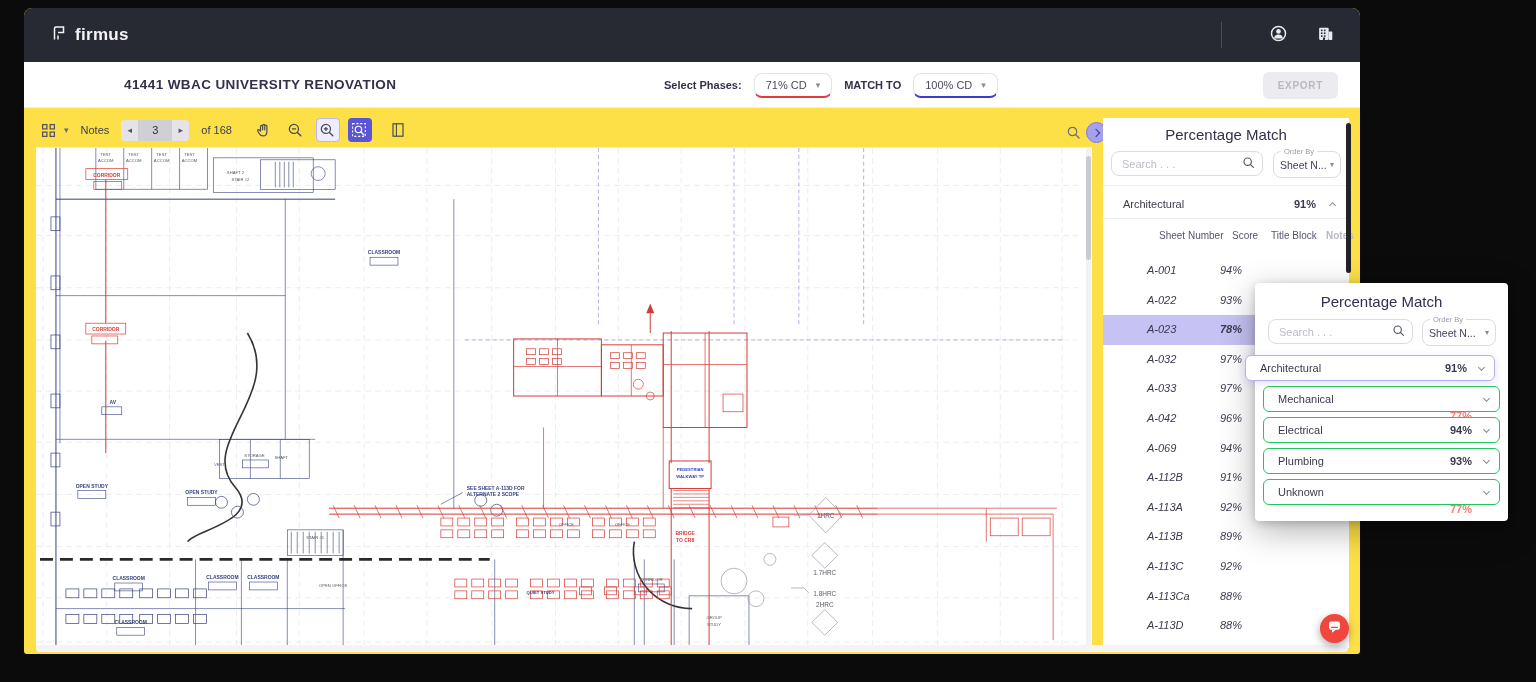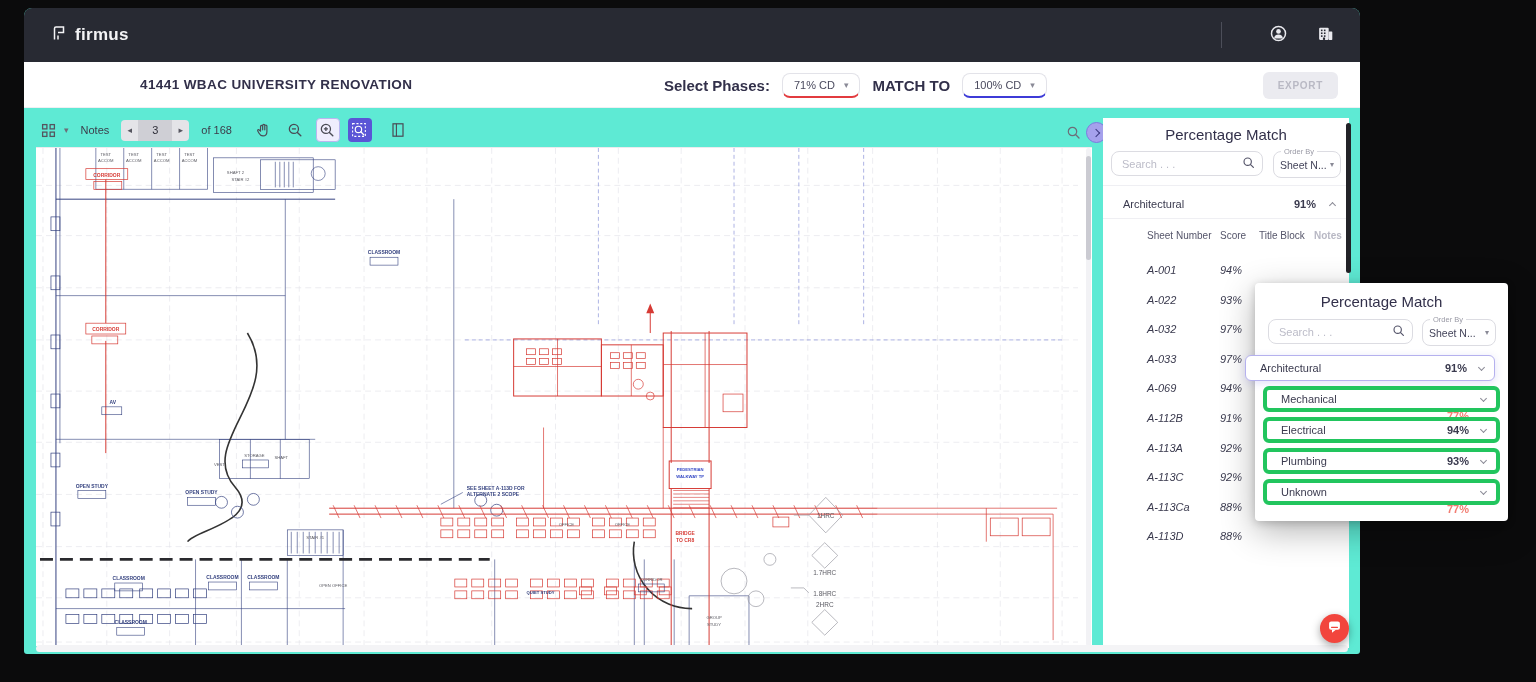--- a/index.html
+++ b/index.html
@@ -1,35 +1,35 @@
 <!DOCTYPE html>
 <html><head>
 <meta charset="utf-8">
 <style>
   html,body{margin:0;padding:0;background:#0b0b0c;}
   *{box-sizing:border-box;font-family:"Liberation Sans",sans-serif;}
   #stage{position:relative;width:1536px;height:682px;background:#0b0b0c;overflow:hidden;}
 
   
-  #appwin{position:absolute;left:24px;top:8px;width:1336px;height:646px;background:#5eead4;
+  #appwin{position:absolute;left:24px;top:8px;width:1336px;height:646px;background:#fde047;
           border-radius:8px 8px 3px 3px;}
   
   .navbar{position:absolute;left:0;top:0;width:100%;height:54px;background:#282a33;
           border-radius:8px 8px 0 0;display:flex;align-items:center;padding:0 26px;}
   .brand{display:flex;align-items:center;gap:7px;}
   .brand-name{color:#f4f4f6;font-size:17px;font-weight:600;letter-spacing:.3px;}
   .nav-right{margin-left:auto;display:flex;align-items:center;gap:30px;}
   .nav-divider{width:1px;height:26px;background:#4c4e59;margin-right:18px;}
 
   
   .header{position:absolute;left:0;top:54px;width:100%;height:46px;background:#fff;
           border-bottom:1px solid #efeff3;}
-  .doc-title{position:absolute;left:100px;top:15px;font-size:13.5px;font-weight:700;color:#32304a;letter-spacing:.4px;margin-left:16px;}
+  .doc-title{position:absolute;left:100px;top:15px;font-size:13.5px;font-weight:700;color:#32304a;letter-spacing:.4px;}
   .phases{position:absolute;left:640px;top:0;height:46px;display:flex;align-items:center;gap:12px;}
-  .phase-label{font-size:15px;font-weight:700;color:#32304a;}
+  .phase-label{font-size:11px;font-weight:700;color:#32304a;}
   .phase-dd{display:flex;align-items:center;gap:9px;border:1px solid #e3e3e9;border-radius:8px;
             padding:5px 11px;font-size:11px;color:#4a4a5e;background:#fff;cursor:pointer;}
   .phase-dd .caret{font-size:9px;color:#8a8a96;}
   .dd-red{border-bottom:2px solid #e23b3f;}
   .dd-blue{border-bottom:2px solid #3d3bd7;}
   .export-btn{position:absolute;right:22px;top:10px;background:#ebebf0;color:#b9b9c4;border:none;
               font-size:10px;font-weight:700;letter-spacing:.7px;padding:8px 15px;border-radius:6px;}
 
   
   .pdfbar{position:absolute;left:12px;top:106px;width:1056px;height:32px;display:flex;align-items:center;gap:8px;}
@@ -91,38 +91,38 @@
   .search-glass{position:absolute;right:7px;top:5px;}
   .orderby{position:relative;width:68px;height:27px;border:1px solid #dcdce2;border-radius:8px;
            display:flex;align-items:center;padding:0 6px;gap:4px;cursor:pointer;background:#fff;}
   .orderby-legend{position:absolute;left:7px;top:-5px;background:#fff;padding:0 3px;font-size:7.5px;color:#9a9aa6;}
   .orderby-val{font-size:10.5px;color:#44445a;white-space:nowrap;overflow:hidden;}
   .sb-div{position:absolute;left:0;width:100%;height:1px;background:#efeff3;}
   .cat-row{position:absolute;left:0;top:71px;width:100%;height:29px;display:flex;align-items:center;
            padding:0 14px 0 20px;cursor:pointer;}
   .cat-name{font-size:11px;color:#3a3a4e;}
   .cat-score{margin-left:auto;font-size:11px;font-weight:700;color:#3a3a4e;margin-right:14px;}
-  .thead{position:absolute;left:0;top:112px;width:100%;height:22px;}
+  .thead{position:absolute;left:12px;top:112px;width:100%;height:22px;}
   .th{position:absolute;font-size:10px;color:#55556a;}
   .th-notes{color:#b8b8c4;font-weight:bold;}
   .rows{position:absolute;left:0;top:138px;width:100%;font-style:italic;}
   .srow{position:relative;height:29.6px;cursor:pointer;}
   .srow .cell-sheet{position:absolute;left:44px;top:8px;font-size:11px;color:#3a3a4e;}
   .srow .cell-score{position:absolute;left:117px;top:8px;font-size:11px;color:#3a3a4e;}
   .srow--hl{background:#c6c2f3;}
   .score-low{color:#ed8f85;font-weight:700;}
   .sb-scroll{position:absolute;right:-2px;top:5px;width:5px;height:150px;background:#222227;border-radius:3px;}
 
   
   .popup{position:absolute;left:1255px;top:283px;width:253px;height:238px;background:#fff;border-radius:4px;
          box-shadow:0 10px 34px rgba(0,0,0,.3),0 2px 8px rgba(0,0,0,.18);}
   .pp-title{text-align:center;font-size:15px;color:#32304a;margin-top:10px;}
   .pp-controls{position:absolute;left:13px;top:36px;width:228px;display:flex;gap:9px;}
   .pcards{position:absolute;left:0;top:72px;width:100%;}
-  .pcard{position:relative;left:8px;width:237px;height:26px;border:4px solid #22c55e;border-radius:6px;
+  .pcard{position:relative;left:8px;width:237px;height:26px;border:1px solid #22c55e;border-radius:6px;
          margin-bottom:5px;display:flex;align-items:center;padding:0 10px 0 14px;background:#fff;cursor:pointer;}
   .pcard--sel{left:-10px;width:250px;border:1px solid #b5b1ee;box-shadow:0 2px 8px rgba(90,85,214,.18);}
   .pc-name{font-size:11px;color:#3a3a4e;}
   .pc-score{margin-left:auto;font-size:11px;font-weight:700;color:#3a3a4e;margin-right:12px;}
   .pc-low{color:#f27d72;margin-top:34px;}
 
   
   .hscroll{position:absolute;left:12px;bottom:2px;width:1312px;height:7px;background:#f4f4f6;border-radius:4px;}
   .chat-btn{position:absolute;left:1320px;top:614px;width:29px;height:29px;border-radius:50%;background:#f2453d;
             box-shadow:0 3px 8px rgba(0,0,0,.35);display:flex;align-items:center;justify-content:center;cursor:pointer;}
@@ -598,39 +598,51 @@
       </div>
       <div class="rows">
         <div class="srow">
             <span class="cell-sheet">A-001</span>
             <span class="cell-score">94%</span>
           </div>
         <div class="srow">
             <span class="cell-sheet">A-022</span>
             <span class="cell-score">93%</span>
           </div>
+        <div class="srow srow--hl">
+            <span class="cell-sheet">A-023</span>
+            <span class="cell-score score-low">78%</span>
+          </div>
         <div class="srow">
             <span class="cell-sheet">A-032</span>
             <span class="cell-score">97%</span>
           </div>
         <div class="srow">
             <span class="cell-sheet">A-033</span>
             <span class="cell-score">97%</span>
           </div>
         <div class="srow">
+            <span class="cell-sheet">A-042</span>
+            <span class="cell-score">96%</span>
+          </div>
+        <div class="srow">
             <span class="cell-sheet">A-069</span>
             <span class="cell-score">94%</span>
           </div>
         <div class="srow">
             <span class="cell-sheet">A-112B</span>
             <span class="cell-score">91%</span>
           </div>
         <div class="srow">
             <span class="cell-sheet">A-113A</span>
             <span class="cell-score">92%</span>
+          </div>
+        <div class="srow">
+            <span class="cell-sheet">A-113B</span>
+            <span class="cell-score">89%</span>
           </div>
         <div class="srow">
             <span class="cell-sheet">A-113C</span>
             <span class="cell-score">92%</span>
           </div>
         <div class="srow">
             <span class="cell-sheet">A-113Ca</span>
             <span class="cell-score">88%</span>
           </div>
         <div class="srow">

